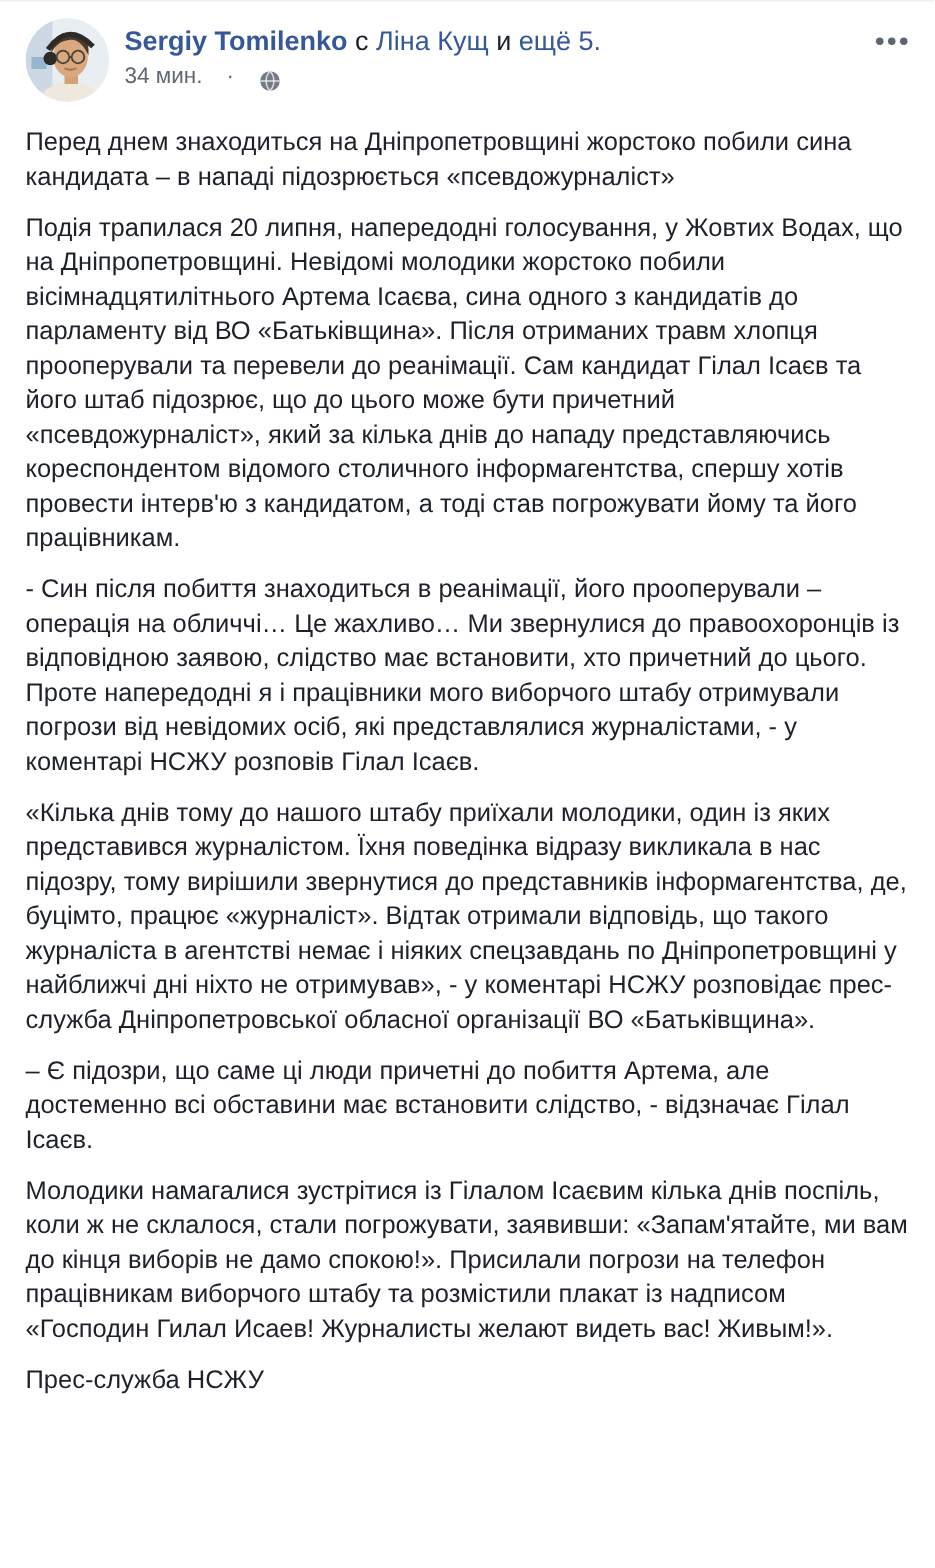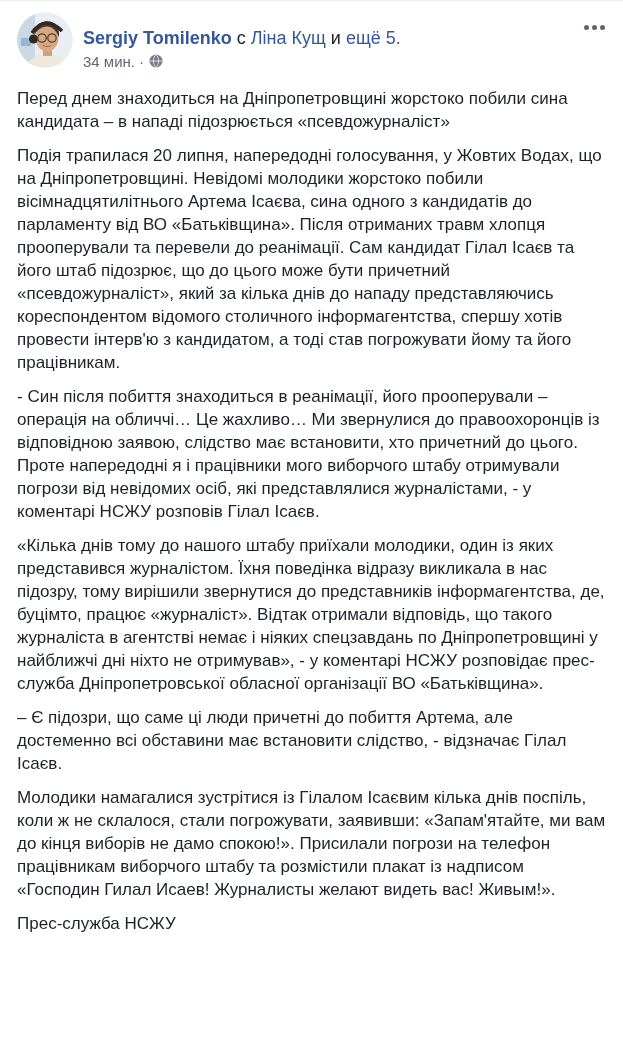--- a/index.html
+++ b/index.html
@@ -32,41 +32,41 @@
     overflow: hidden;
     flex-shrink: 0;
     display: block;
     cursor: pointer;
   }
   .avatar svg { display: block; }
   .header-text {
     margin-left: 10px;
     padding-top: 4px;
     min-width: 0;
-    margin-top: 11px;
   }
   .name-line {
     font-size: 18px;
     line-height: 23px;
     white-space: nowrap;
   }
   .name-line a {
     text-decoration: none;
     color: #365899;
     cursor: pointer;
   }
   .author-link { font-weight: bold; }
   .connector { color: #1d2129; }
   .meta-line {
     margin-top: 2px;
     font-size: 15px;
     line-height: 20px;
     color: #616770;
     display: flex;
-    align-items: flex-start;
+    align-items: flex-end;
+    gap: 12px;
   }
   .meta-line a {
     color: #616770;
     text-decoration: none;
     cursor: pointer;
   }
   .meta-sep { margin: 0 5px 0 4px; }
   .globe { display: inline-block; width: 14px; height: 14px; margin-top: 1px; }
   .options-btn {
     position: absolute;

